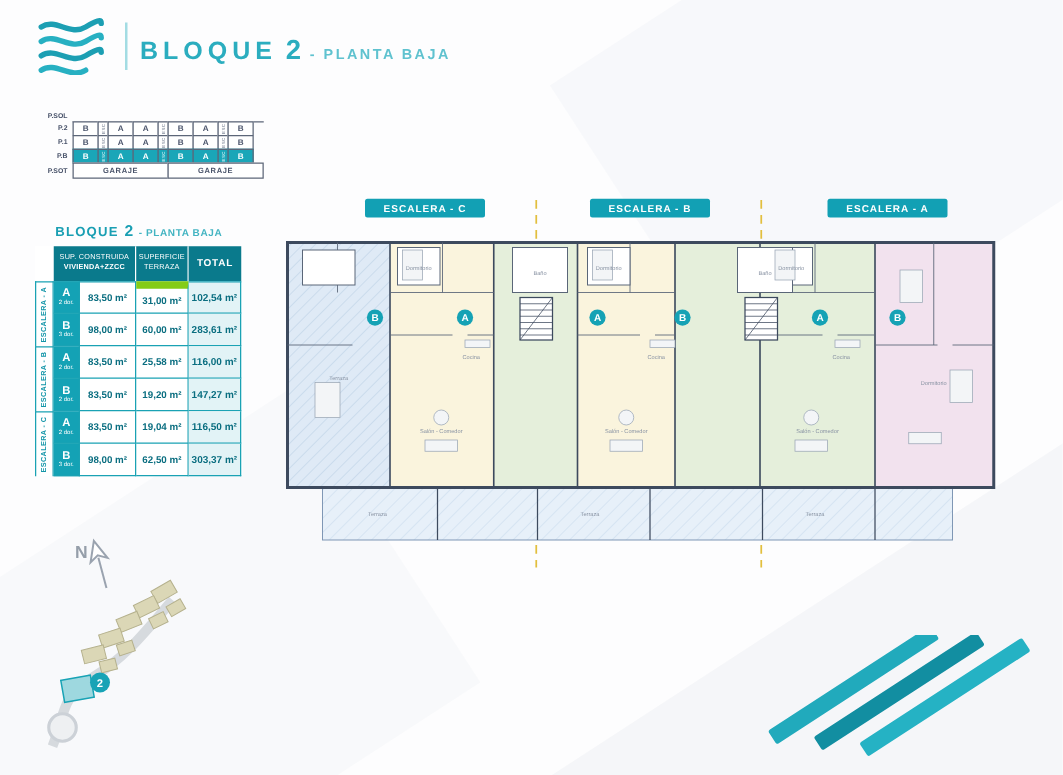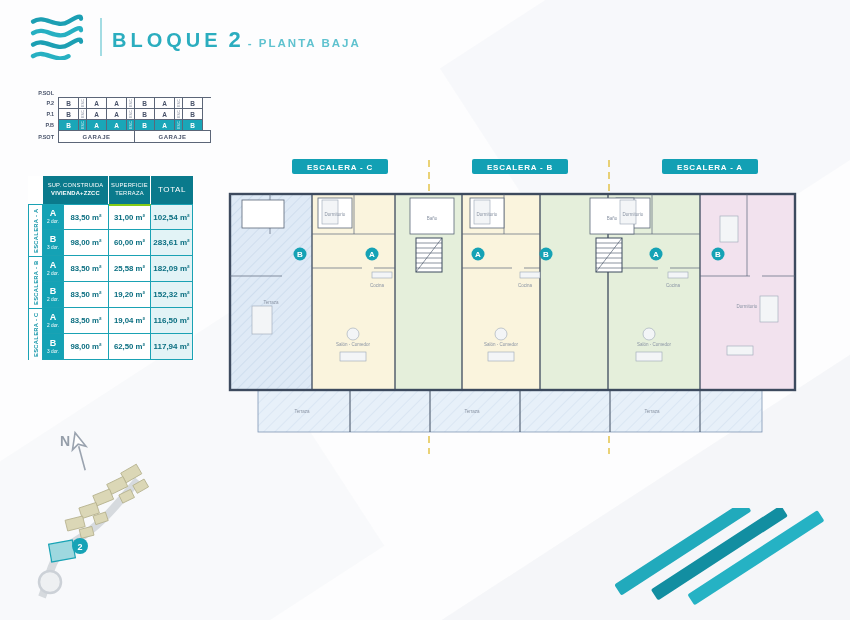--- a/index.html
+++ b/index.html
@@ -37,21 +37,21 @@
   
   .tbl{position:absolute;left:28px;top:176px;width:166px}
   .tbl-title{text-align:center;margin-bottom:3px;white-space:nowrap}
   .tbl-title .b{font-size:10.5px;font-weight:800;letter-spacing:1px;color:#1a9fb3}
   .tbl-title .n{font-size:12.5px;font-weight:800;color:#1a9fb3}
   .tbl-title .r{font-size:8px;font-weight:600;letter-spacing:.5px;color:#43b4c2}
   .tbl-grid{display:grid;grid-template-columns:15px 21px 45px 42px 42px;grid-template-rows:28px repeat(6,26px);background:#fff}
   .th{background:#0a7a8c;color:#fff;display:flex;flex-direction:column;align-items:center;justify-content:center;text-align:center;font-size:5.8px;line-height:1.35;letter-spacing:.2px;border-right:1px solid #ffffff}
   .th .h1{font-weight:400}
   .th .h2{font-weight:700}
-  .th.tot{font-size:8px;font-weight:400;letter-spacing:.6px;border-right:none}
+  .th.tot{font-size:8px;font-weight:700;letter-spacing:.6px;border-right:none}
   .bcell{border-right:1px solid #1aa2b4;border-bottom:1px solid #1aa2b4;display:flex;align-items:center;justify-content:center}
   .esc-lab{border-left:1px solid #1aa2b4;font-size:5.8px;font-weight:800;color:#1295a8;writing-mode:vertical-rl;transform:rotate(180deg);text-align:center;letter-spacing:.3px;display:flex;align-items:center;justify-content:center;border-right:1px solid #1aa2b4;border-bottom:1px solid #1aa2b4}
   .unit{background:#14a2b5;color:#fff;flex-direction:column;line-height:1.1}
   .unit .ul{font-size:9px;font-weight:800}
   .unit .ud{font-size:4.8px}
   .val{font-size:7.8px;font-weight:700;color:#0a6e80}
   .val.tot{background:#e2f3f6;font-size:8px}
   
   svg text{font-family:"Liberation Sans",sans-serif}
   .plan{position:absolute;left:222px;top:156px;width:580px;height:300px}
@@ -159,80 +159,83 @@
     <div class="s-row sot">
       <div class="s-lab">P.SOT</div>
       <div class="s-cells">
         <span class="sg">GARAJE</span>
           <span class="sg">GARAJE</span>
       </div>
     </div>
   </div>
 
   <div class="tbl">
+    <div class="tbl-title">
+      <span class="b">BLOQUE</span> <span class="n">2</span> <span class="r">- PLANTA BAJA</span>
+    </div>
     <div class="tbl-grid">
       <div class="th" style="grid-area:1/2/2/4">
         <span class="h1">SUP. CONSTRUIDA</span>
           <span class="h2">VIVIENDA+ZZCC</span>
       </div>
       <div class="th" style="grid-area:1/4/2/5">
         <span class="h1">SUPERFICIE</span>
           <span class="h1">TERRAZA</span>
       </div>
       <div class="th tot" style="grid-area:1/5/2/6">
         <span>TOTAL</span>
       </div>
 
       <div class="esc-lab" style="grid-area:2/1/4/2">ESCALERA - A</div>
       <div class="bcell unit" style="grid-area:2/2/3/3;border-top:1px solid #1aa2b4">
           <span class="ul">A</span>
           <span class="ud">2 dor.</span>
         </div>
       <div class="bcell val" style="grid-area:2/3/3/4;border-top:1px solid #1aa2b4">83,50 m²</div>
-      <div class="bcell val" style="grid-area:2/4/3/5;border-top:2px solid #84cc16">31,00 m²</div>
+      <div class="bcell val" style="grid-area:2/4/3/5;border-top:6px solid #84cc16">31,00 m²</div>
       <div class="bcell val tot" style="grid-area:2/5/3/6;border-top:1px solid #1aa2b4">102,54 m²</div>
       <div class="bcell unit" style="grid-area:3/2/4/3">
           <span class="ul">B</span>
           <span class="ud">3 dor.</span>
         </div>
       <div class="bcell val" style="grid-area:3/3/4/4">98,00 m²</div>
       <div class="bcell val" style="grid-area:3/4/4/5">60,00 m²</div>
       <div class="bcell val tot" style="grid-area:3/5/4/6">283,61 m²</div>
 
       <div class="esc-lab" style="grid-area:4/1/6/2">ESCALERA - B</div>
       <div class="bcell unit" style="grid-area:4/2/5/3">
           <span class="ul">A</span>
           <span class="ud">2 dor.</span>
         </div>
       <div class="bcell val" style="grid-area:4/3/5/4">83,50 m²</div>
       <div class="bcell val" style="grid-area:4/4/5/5">25,58 m²</div>
-      <div class="bcell val tot" style="grid-area:4/5/5/6">182,09 m²</div>
+      <div class="bcell val tot" style="grid-area:4/5/5/6">116,00 m²</div>
       <div class="bcell unit" style="grid-area:5/2/6/3">
           <span class="ul">B</span>
           <span class="ud">2 dor.</span>
         </div>
       <div class="bcell val" style="grid-area:5/3/6/4">83,50 m²</div>
       <div class="bcell val" style="grid-area:5/4/6/5">19,20 m²</div>
-      <div class="bcell val tot" style="grid-area:5/5/6/6">152,32 m²</div>
+      <div class="bcell val tot" style="grid-area:5/5/6/6">147,27 m²</div>
 
       <div class="esc-lab" style="grid-area:6/1/8/2">ESCALERA - C</div>
       <div class="bcell unit" style="grid-area:6/2/7/3">
           <span class="ul">A</span>
           <span class="ud">2 dor.</span>
         </div>
       <div class="bcell val" style="grid-area:6/3/7/4">83,50 m²</div>
       <div class="bcell val" style="grid-area:6/4/7/5">19,04 m²</div>
       <div class="bcell val tot" style="grid-area:6/5/7/6">116,50 m²</div>
       <div class="bcell unit" style="grid-area:7/2/8/3">
           <span class="ul">B</span>
           <span class="ud">3 dor.</span>
         </div>
       <div class="bcell val" style="grid-area:7/3/8/4">98,00 m²</div>
       <div class="bcell val" style="grid-area:7/4/8/5">62,50 m²</div>
-      <div class="bcell val tot" style="grid-area:7/5/8/6">117,94 m²</div>
+      <div class="bcell val tot" style="grid-area:7/5/8/6">303,37 m²</div>
     </div>
   </div>
 
   <svg class="plan" viewBox="0 0 580 300">
     <defs>
       <pattern id="hatch1" patternUnits="userSpaceOnUse" width="7" height="7" patternTransform="rotate(45)">
         <rect width="7" height="7" fill="#dfeaf6"></rect>
         <line x1="0" y1="0" x2="0" y2="7" stroke="#c2d5e9" stroke-width="1.1"></line>
       </pattern>
       <pattern id="hatch2" patternUnits="userSpaceOnUse" width="8" height="8" patternTransform="rotate(45)">

